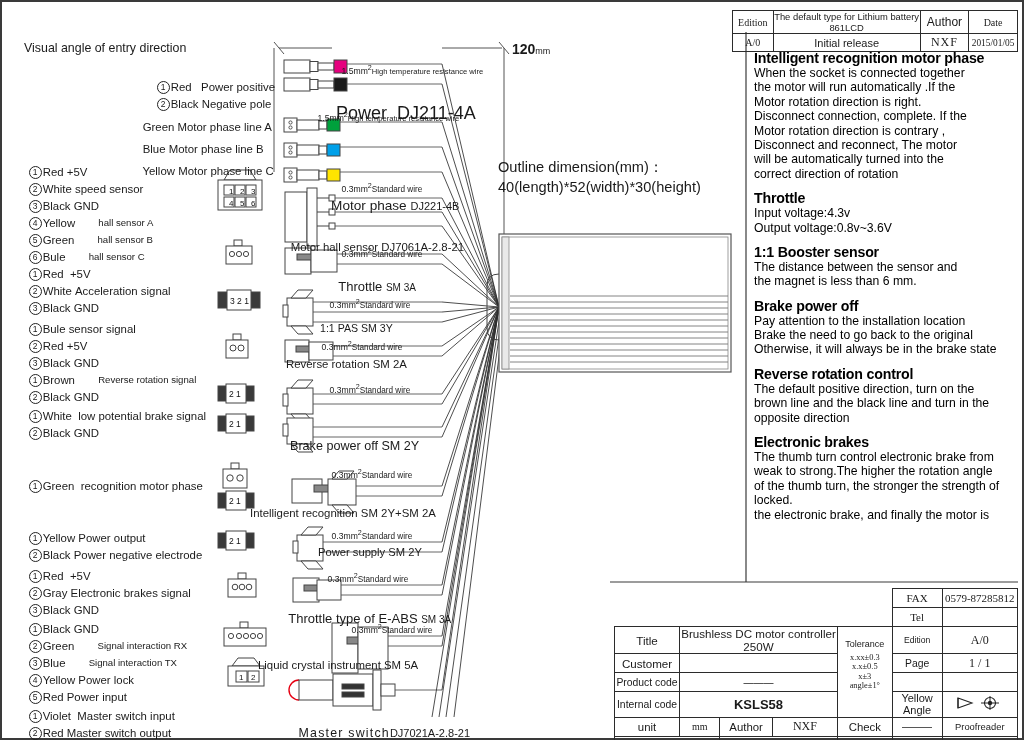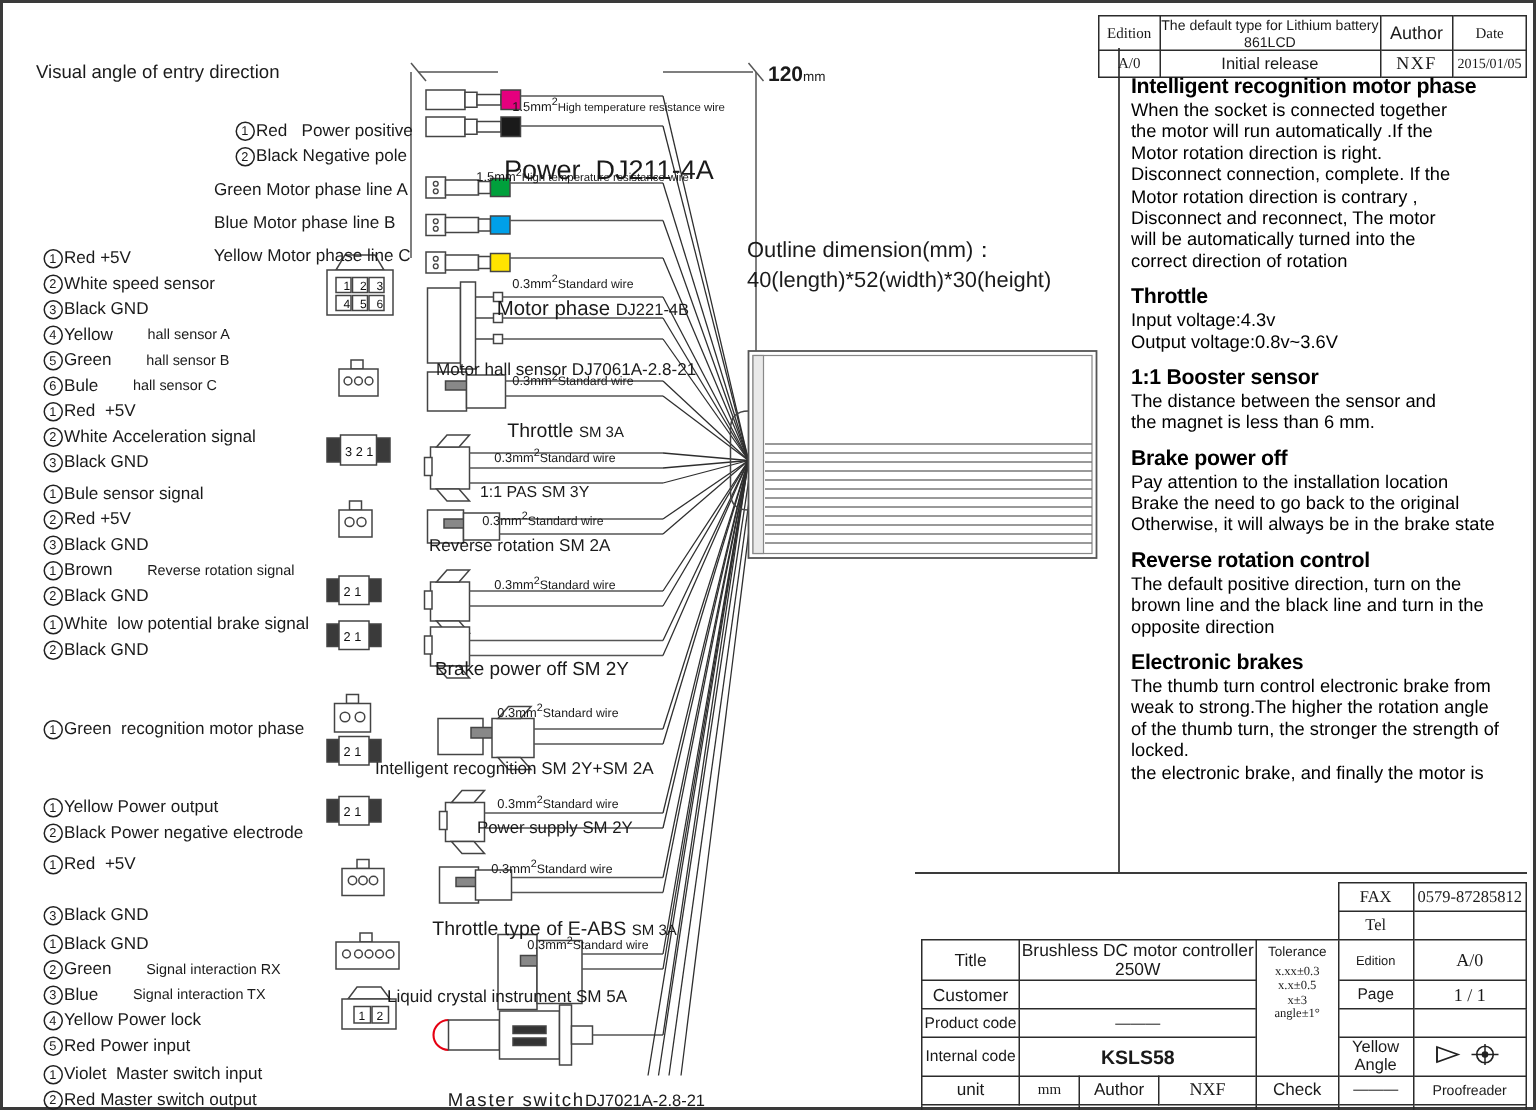--- a/index.html
+++ b/index.html
@@ -481,20 +481,22 @@
   <div class="t lbl" style="left:14px;top:466px">
     <span class="num">1</span><span>Green</span>&nbsp;&nbsp;<span>recognition motor phase</span></div>
 
   <div class="t lbl" style="left:14px;top:518px">
     <span class="num">1</span><span>Yellow</span>&nbsp;<span>Power output</span></div>
   <div class="t lbl" style="left:14px;top:535px">
     <span class="num">2</span><span>Black</span>&nbsp;<span>Power negative electrode</span></div>
 
   <div class="t lbl" style="left:14px;top:556px">
     <span class="num">1</span><span>Red</span>&nbsp;&nbsp;<span>+5V</span></div>
+  <div class="t lbl" style="left:14px;top:573px">
+    <span class="num">2</span><span>Gray</span>&nbsp;<span>Electronic brakes signal</span></div>
   <div class="t lbl" style="left:14px;top:590px">
     <span class="num">3</span><span>Black</span>&nbsp;<span>GND</span></div>
 
   <div class="t lbl" style="left:14px;top:609px">
     <span class="num">1</span><span>Black</span>&nbsp;<span>GND</span></div>
   <div class="t lbl" style="left:14px;top:626px">
     <span class="num">2</span><span>Green</span>&nbsp;<span class="sm">Signal interaction RX</span></div>
   <div class="t lbl" style="left:14px;top:643px">
     <span class="num">3</span><span>Blue</span>&nbsp;<span class="sm">Signal interaction TX</span></div>
   <div class="t lbl" style="left:14px;top:660px">
@@ -566,21 +568,21 @@
       <td style="width:40px" class="serif">FAX</td>
       <td style="width:72px" class="serif">0579-87285812</td>
     </tr>
     <tr>
       <td class="serif">Tel</td>
       <td></td>
     </tr>
     <tr>
       <td style="width:62px;font-size:11.6px">Title</td>
       <td colspan="3" style="font-size:11.6px">Brushless DC motor controller 250W</td>
-      <td rowspan="4" style="width:52px;vertical-align:top;padding-top:2px">
+      <td rowspan="4" style="width:52px;vertical-align:top;padding-top:12px">
         <div style="font-size:9px">Tolerance</div>
         <div class="tb-s serif" style="margin-top:4px">x.xx±0.3</div>
         <div class="tb-s serif">x.x±0.5</div>
         <div class="tb-s serif">x±3</div>
         <div class="tb-s serif">angle±1°</div>
       </td>
       <td style="font-size:8.6px">Edition</td>
       <td class="serif" style="font-size:12px">A/0</td>
     </tr>
     <tr>

